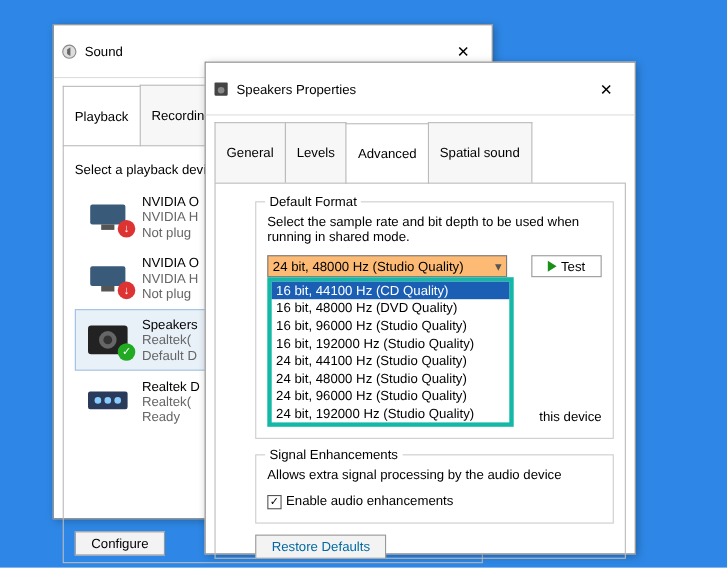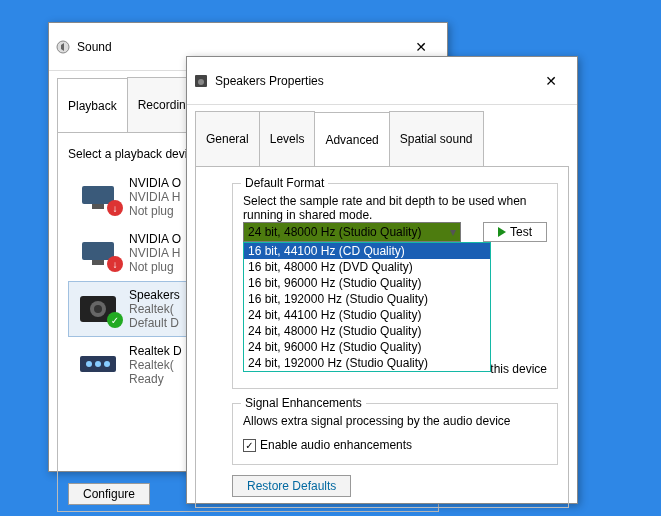--- a/index.html
+++ b/index.html
@@ -19,23 +19,23 @@
   .dev.selected { background: #e8f0f8; border: 1px solid #a0c0e0; }
   .dev .thumb { width: 46px; height: 34px; margin-right: 8px; position: relative; display:flex; align-items:center; justify-content:center; }
   .dev .thumb .overlay { position:absolute; right:-2px; bottom:-2px; width:16px; height:16px; border-radius:50%; display:flex; align-items:center; justify-content:center; font-size:10px; color:#fff; }
   .dev .txt .name { font-weight: 400; }
   .dev .txt .desc, .dev .txt .status { color: #666; }
   .btn { padding: 3px 14px; border: 1px solid #999; background: #f3f3f3; cursor: default; }
   .btn.disabled { color: #0369a1; }
   .footer { display: flex; justify-content: flex-end; gap: 6px; padding: 10px 12px; border-top: 1px solid #ddd; }
   .grp { border: 1px solid #ccc; margin: 6px 0 14px 0; padding: 10px 10px 12px 10px; position: relative; }
   .grp .legend { position: absolute; top: -8px; left: 8px; background: #fff; padding: 0 4px; }
-  .selectbox { width: 240px; border: 1px solid #7a7a7a; padding: 2px 18px 2px 4px; position: relative; display:inline-block; background:#4d7c0f; }
+  .selectbox { width: 240px; border: 1px solid #7a7a7a; padding: 2px 18px 2px 4px; position: relative; display:inline-block; background:#fdba74; }
   .selectbox::after { content:"▾"; position:absolute; right:4px; top:2px; color:#555; }
-  .dropdown { position: absolute; left: -1px; top: 19px; width: 248px; border: 1px solid #14b8a6; background: #fff; z-index: 10; }
+  .dropdown { position: absolute; left: -1px; top: 19px; width: 224px; border: 4px solid #14b8a6; background: #fff; z-index: 10; }
   .dropdown .opt { padding: 1px 4px; white-space: nowrap; }
   .dropdown .opt.hl { background: #1a5fb4; color: #fff; }
   .testbtn { display: inline-flex; align-items:center; gap:4px; padding: 2px 14px; border:1px solid #999; margin-left: 22px; }
   .tri { width:0; height:0; border-left:8px solid #1a8f1a; border-top:5px solid transparent; border-bottom:5px solid transparent; }
   .check { display:inline-block; width:13px; height:13px; border:1px solid #555; text-align:center; line-height:11px; font-size:10px; margin-right:4px; }
 </style>
 </head>
 <body>
 
 <div class="win" style="left:48px; top:22px; width:400px; height:450px;">
@@ -137,21 +137,21 @@
   <div class="tabs">
     <div class="tab">General</div>
     <div class="tab">Levels</div>
     <div class="tab active">Advanced</div>
     <div class="tab">Spatial sound</div>
   </div>
   <div class="tabbody" style="height:342px;padding-left:36px;">
 
     <div class="grp">
       <div class="legend">Default Format</div>
-      <div style="">Select the sample rate and bit depth to be used when running in shared mode.</div>
+      <div style="margin-bottom:10px;">Select the sample rate and bit depth to be used when running in shared mode.</div>
       <div style="display:flex; align-items:flex-start;">
         <div class="selectbox">
           <span>24 bit, 48000 Hz (Studio Quality)</span>
           <div class="dropdown">
               <div class="opt hl">16 bit, 44100 Hz (CD Quality)</div>
               <div class="opt">16 bit, 48000 Hz (DVD Quality)</div>
               <div class="opt">16 bit, 96000 Hz (Studio Quality)</div>
               <div class="opt">16 bit, 192000 Hz (Studio Quality)</div>
               <div class="opt">24 bit, 44100 Hz (Studio Quality)</div>
               <div class="opt">24 bit, 48000 Hz (Studio Quality)</div>

